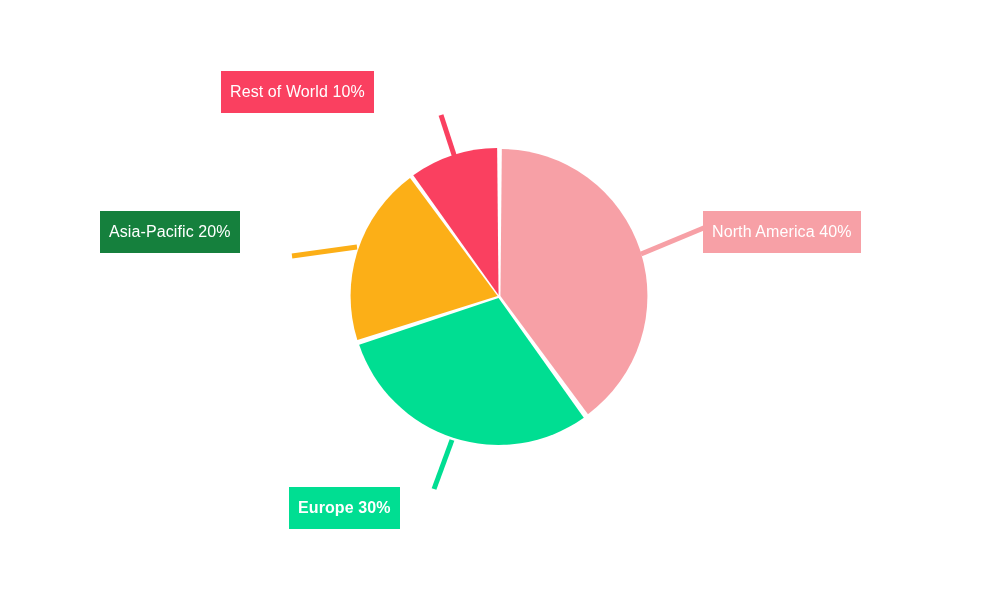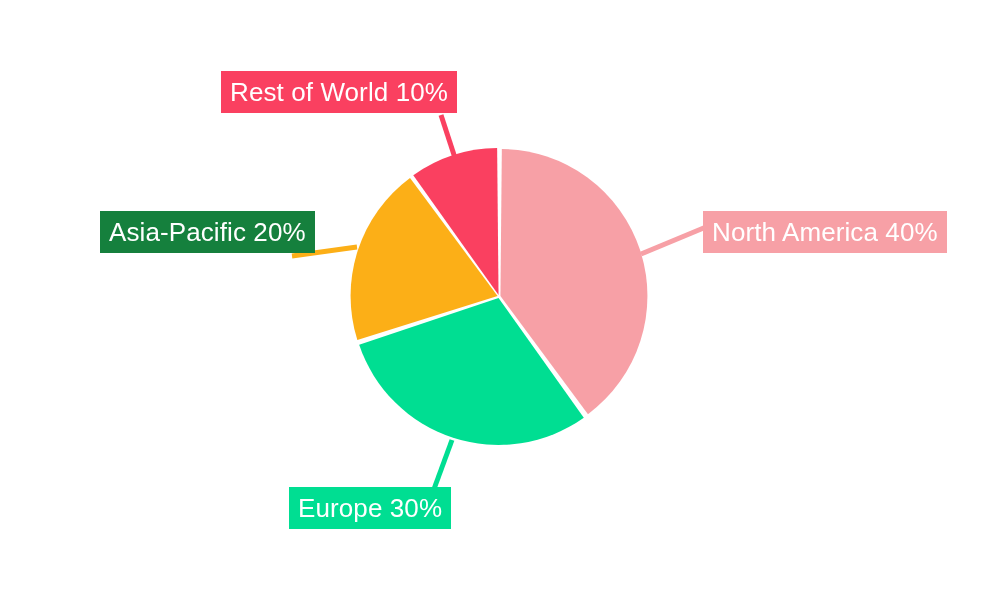--- a/index.html
+++ b/index.html
@@ -28,21 +28,21 @@
     height: 600px;
     display: block;
   }
   .pie-label {
     position: absolute;
     display: flex;
     align-items: center;
     box-sizing: border-box;
     color: #ffffff;
     font-family: "Liberation Sans", sans-serif;
-    font-size: 26px;
+    font-size: 16px;
     line-height: 1;
     letter-spacing: 0.1px;
     white-space: nowrap;
     padding: 0 9px;
     height: 42px;
   }
 </style>
 </head>
 <body>
 
@@ -62,21 +62,21 @@
       <path fill="#00DE92" d="M 498.54 297.93 L 583.80 417.68 A 147 147 0 0 1 359.17 344.69 Z"></path>
       <path fill="#FCAF17" d="M 497.57 296.04 L 357.34 340.12 A 147 147 0 0 1 410.03 177.95 Z"></path>
       <path fill="#FA4060" d="M 498.54 295.07 L 413.28 175.32 A 147 147 0 0 1 497.13 148.08 Z"></path>
     </g>
   </svg>
 
   <div class="pie-label" style="left:703px; top:211px; background:#F7A0A6;">
     <span>North America 40%</span>
   </div>
 
-  <div class="pie-label" style="left:289px; top:487px; background:#00DE92;">
+  <div class="pie-label" style="left:289px; top:487px; background:#00DE92;font-weight:bold;">
     <span>Europe 30%</span>
   </div>
 
   <div class="pie-label" style="left:100px; top:211px; background:#15803d;">
     <span>Asia-Pacific 20%</span>
   </div>
 
   <div class="pie-label" style="left:221px; top:71px; background:#FA4060;">
     <span>Rest of World 10%</span>
   </div>

